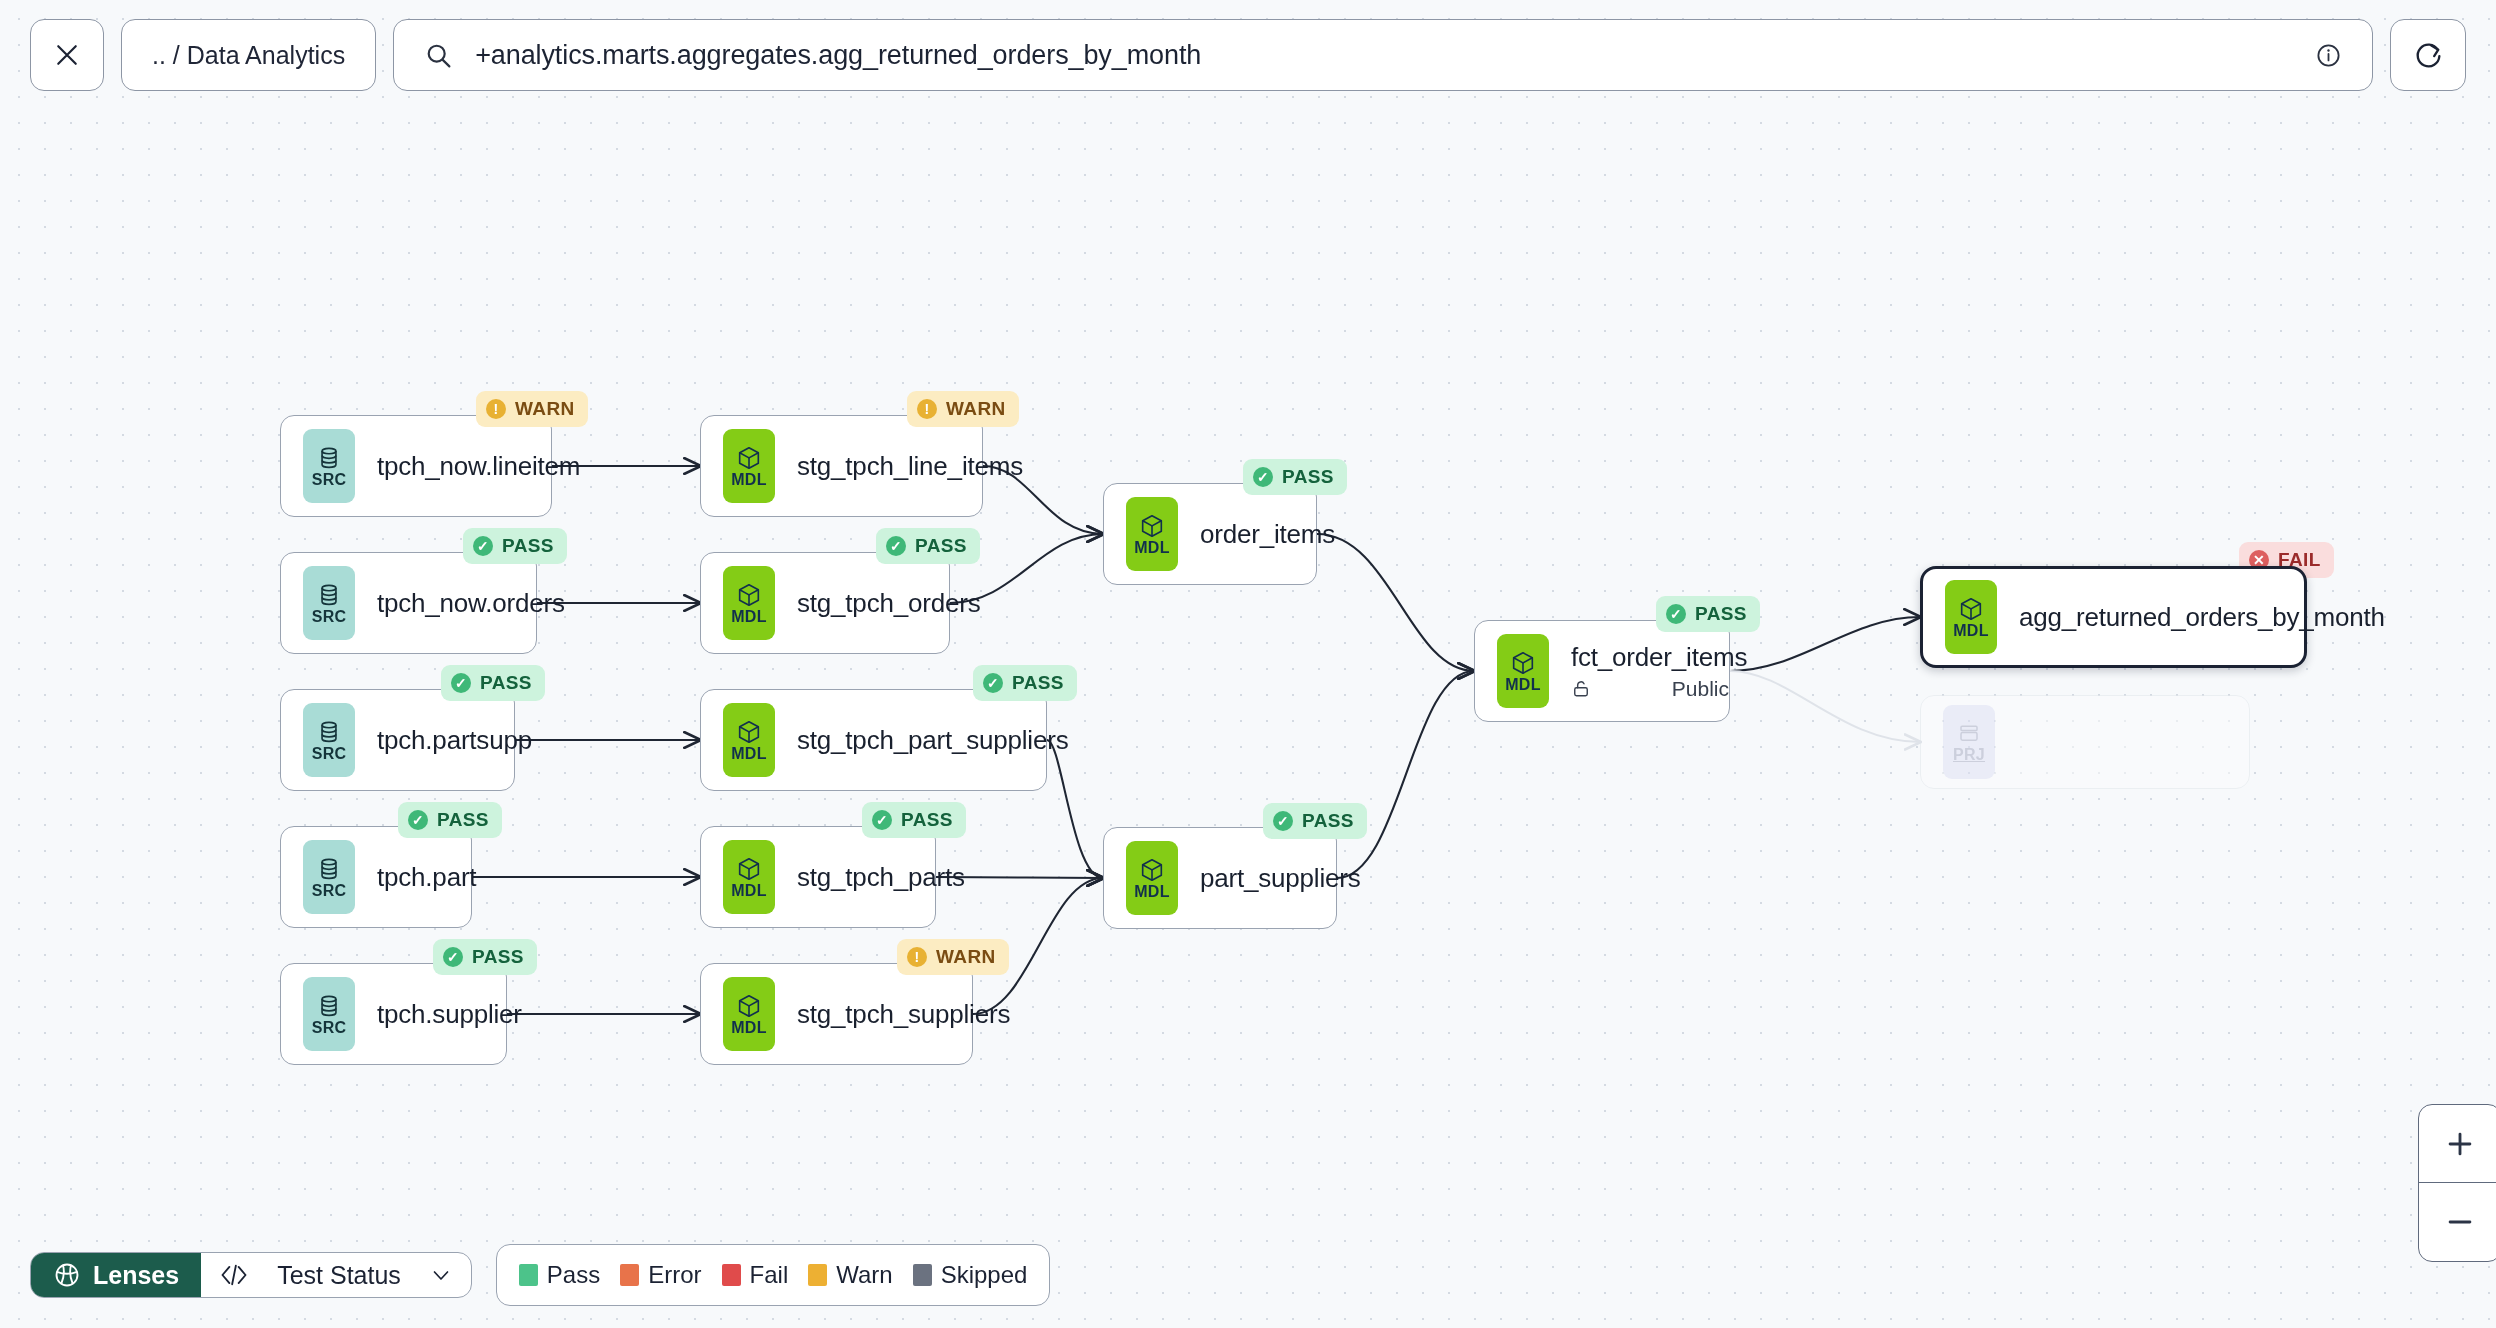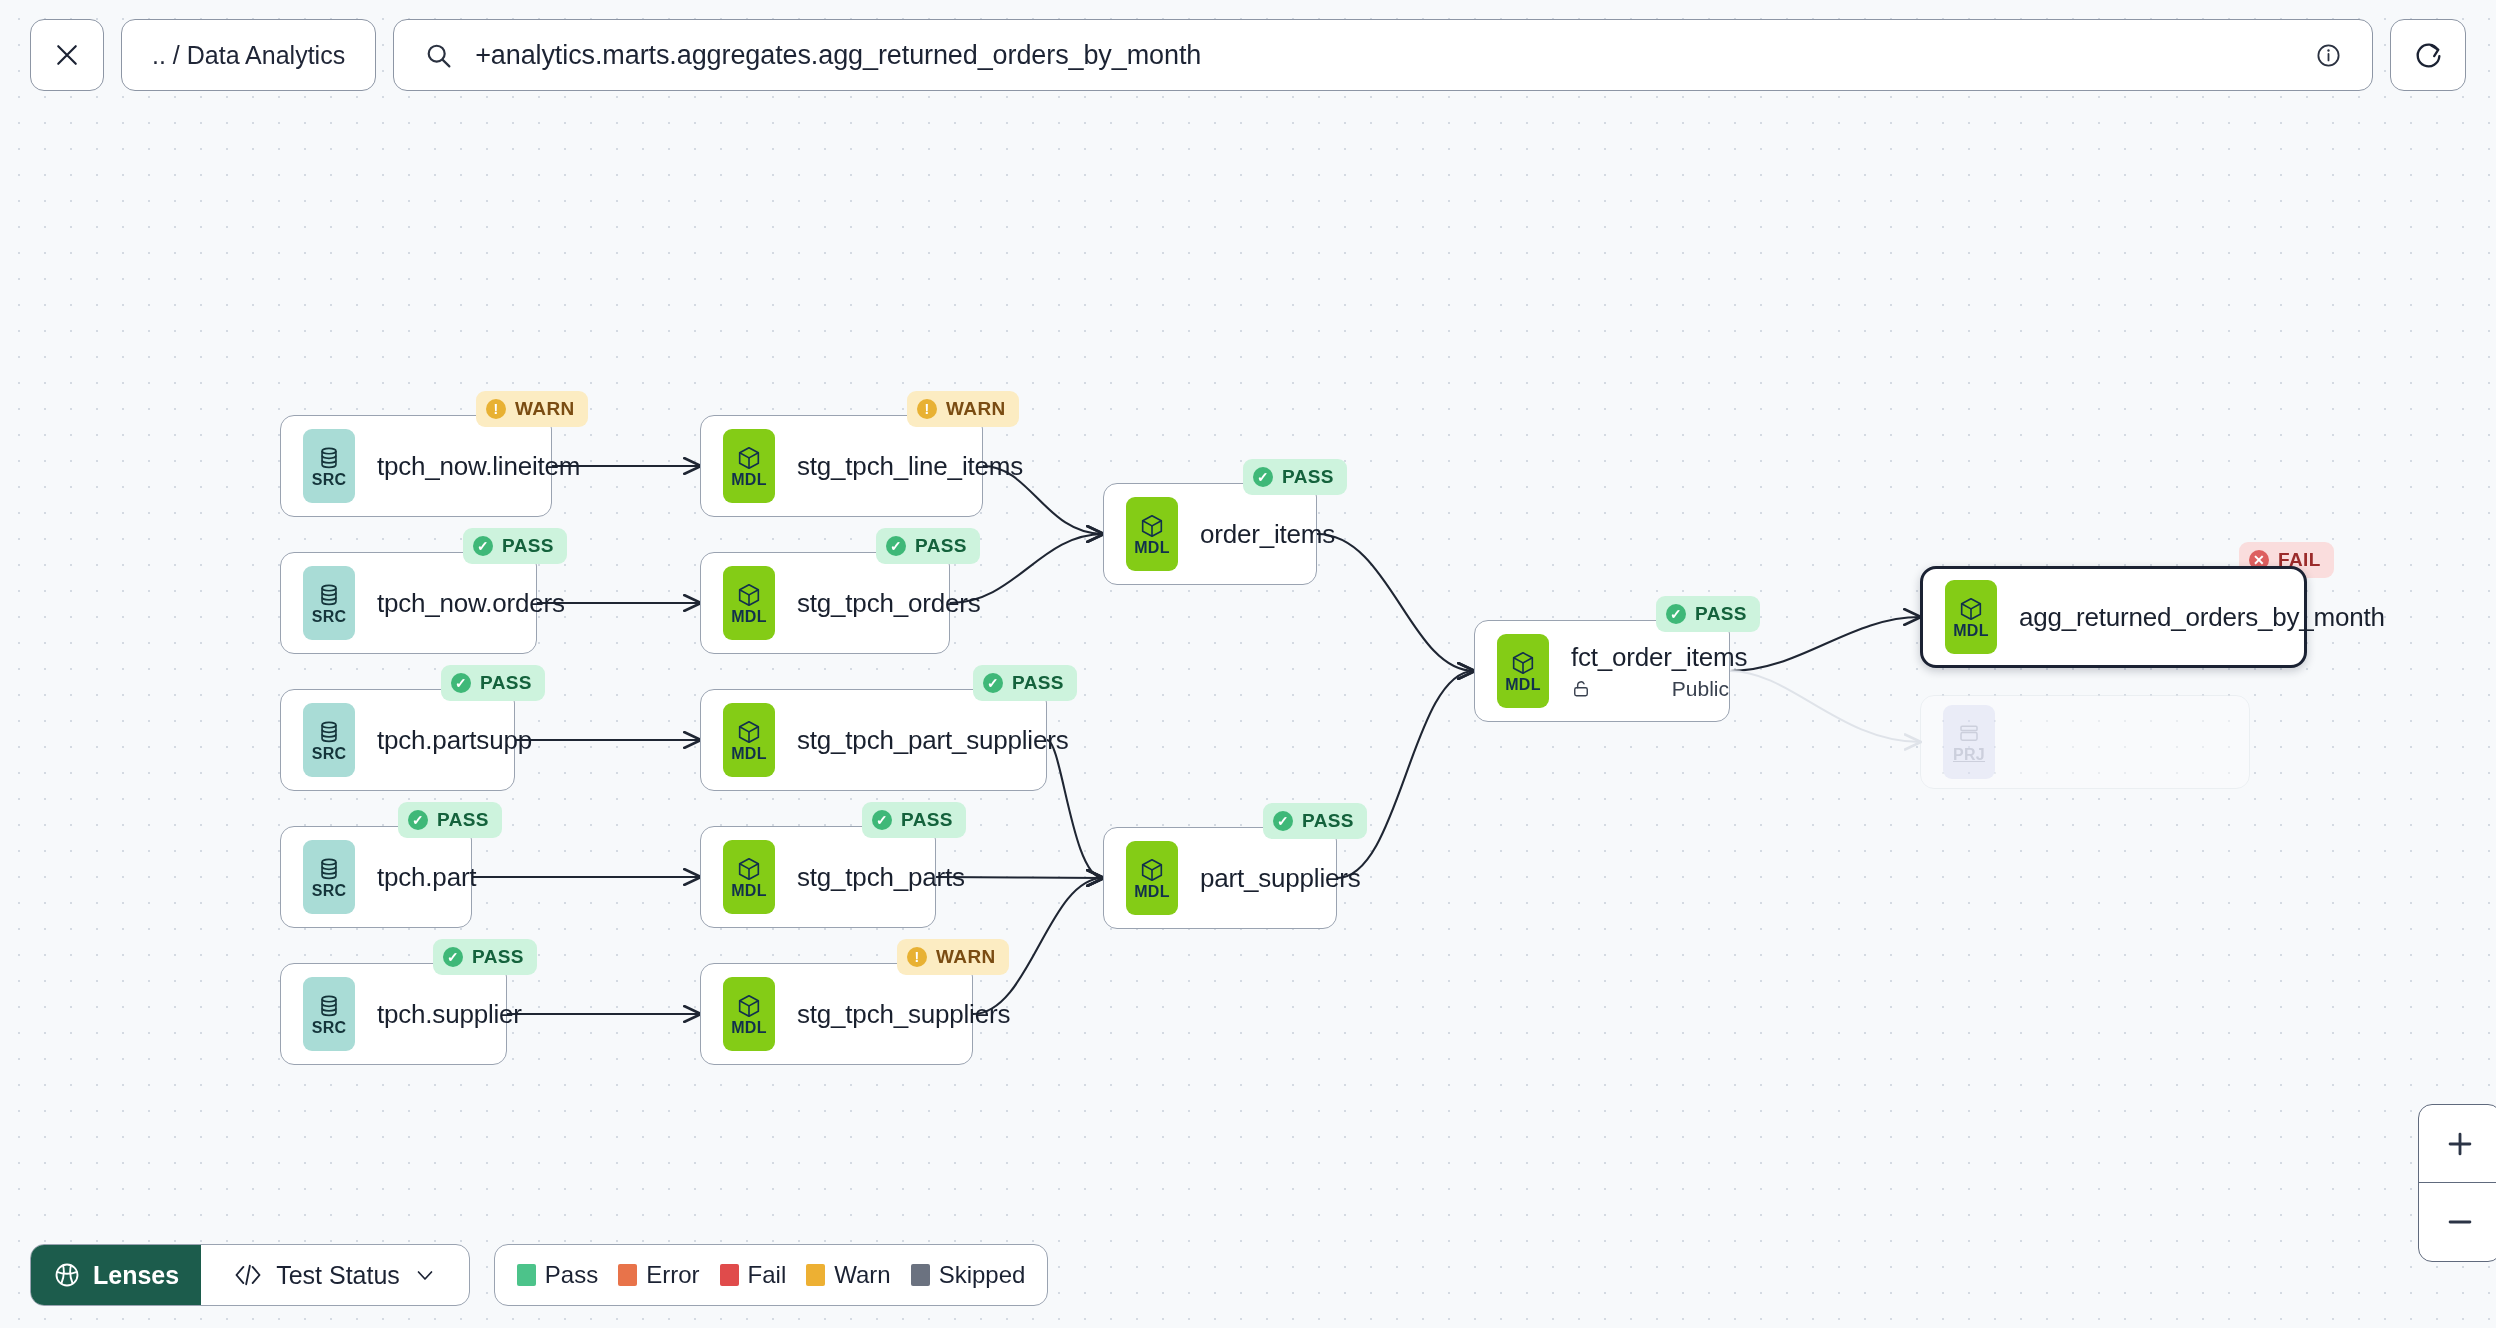--- a/index.html
+++ b/index.html
@@ -137,31 +137,31 @@
   #bottombar {
     position: absolute; left: 30px; bottom: 22px;
     display: flex; align-items: center; gap: 24px;
     z-index: 40;
   }
   .pill-group {
     display: flex; align-items: stretch;
     border: 1.5px solid #9aa3b1;
     border-radius: 14px;
     background: #fff;
-    height: 62px;
+    height: 46px;
     overflow: hidden;
   }
   #lenses-btn {
     background: #1c5c4c; color: #fff;
     display: flex; align-items: center; gap: 12px;
     padding: 0 22px; font-size: 25px; font-weight: 600;
   }
   #test-status-btn {
-    display: flex; align-items: center; gap: 13px;
-    padding: 0 32px; font-size: 25px; color: #1b2233;
+    display: flex; align-items: center; gap: 28px;
+    padding: 0 18px; font-size: 25px; color: #1b2233;
   }
   #legend {
     border: 1.5px solid #9aa3b1;
     border-radius: 14px;
     background: #fff;
     height: 62px;
     display: flex; align-items: center; gap: 20px;
     padding: 0 22px;
   }
   .legend-item { display: flex; align-items: center; gap: 9px; font-size: 24px; color: #1b2233; }

